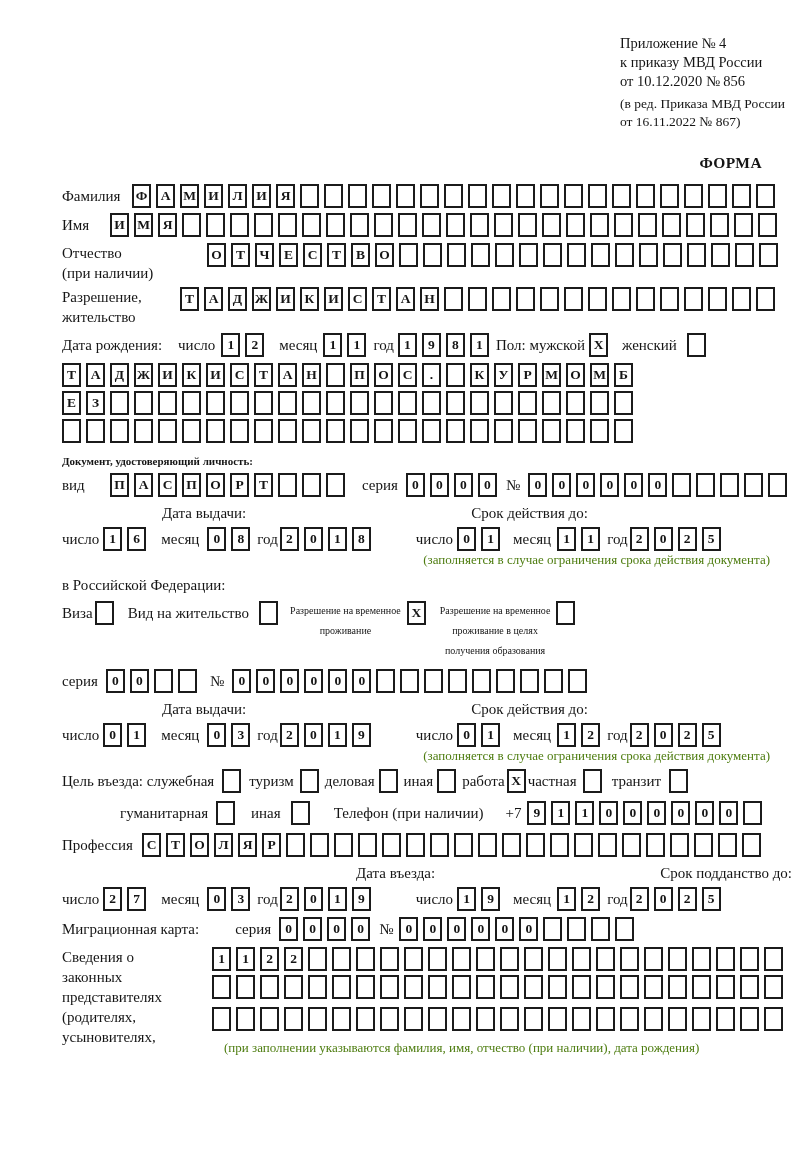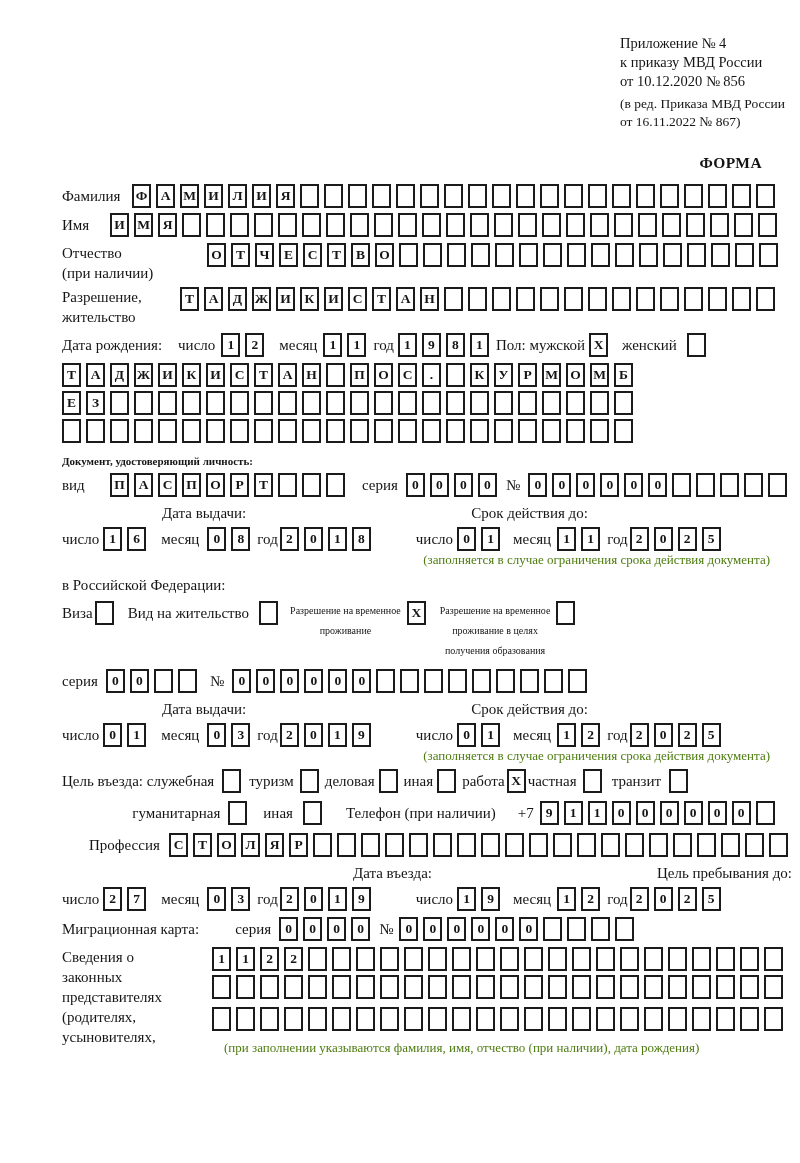--- a/index.html
+++ b/index.html
@@ -473,42 +473,42 @@
           <span class="cell" style="margin-right: 6px;"></span>
           <span class="lbl" style="margin-right: 4px;">иная</span>
           <span class="cell" style="margin-right: 6px;"></span>
           <span class="lbl" style="margin-right: 2px;">работа</span>
           <span class="cell" style="margin-right: 2px;">X</span>
           <span class="lbl" style="margin-right: 6px;">частная</span>
           <span class="cell" style="margin-right: 10px;"></span>
           <span class="lbl" style="margin-right: 8px;">транзит</span>
           <span class="cell"></span>
         </div>
-        <div class="frow" style="margin-top: 8px; justify-content: center;">
+        <div class="frow" style="margin-top: 8px;">
           <span class="gapseg" style="width: 58px;"></span>
           <span class="lbl" style="margin-right: 8px;">гуманитарная</span>
           <span class="cell" style="margin-right: 16px;"></span>
           <span class="lbl" style="margin-right: 10px;">иная</span>
           <span class="cell" style="margin-right: 24px;"></span>
           <span class="lbl" style="margin-right: 22px;">Телефон (при наличии)</span>
           <span class="lbl" style="margin-right: 6px;">+7</span>
           <span class="cellgroup">
             <span class="cell">9</span>
             <span class="cell">1</span>
             <span class="cell">1</span>
             <span class="cell">0</span>
             <span class="cell">0</span>
             <span class="cell">0</span>
             <span class="cell">0</span>
             <span class="cell">0</span>
             <span class="cell">0</span>
             <span class="cell"></span>
           </span>
         </div>
-        <div class="frow" style="margin-top: 8px; margin-left: 27px;">
+        <div class="frow" style="margin-top: 8px;">
           <span class="lbl" style="width: 80px;">Профессия</span>
           <span class="cellgroup">
             <span class="cell">С</span>
             <span class="cell">Т</span>
             <span class="cell">О</span>
             <span class="cell">Л</span>
             <span class="cell">Я</span>
             <span class="cell">Р</span>
             <span class="cell"></span>
             <span class="cell"></span>
@@ -529,21 +529,21 @@
             <span class="cell"></span>
             <span class="cell"></span>
             <span class="cell"></span>
             <span class="cell"></span>
           </span>
         </div>
         <div class="frow" style="margin-top: 4px; justify-content: flex-end;">
           <span class="gapseg" style="width: 100px;"></span>
           <span class="lbl">Дата въезда:</span>
           <span class="gapseg" style="width: 225px;"></span>
-          <span class="lbl">Цель пребывания до:</span>
+          <span class="lbl">Срок подданство до:</span>
         </div>
         <div class="frow" style="margin-top: 2px;">
           <span class="lbl" style="margin-right: 4px;">число</span>
           <span class="cellgroup" style="margin-right: 10px;">
             <span class="cell">2</span>
             <span class="cell">7</span>
           </span>
           <span class="lbl" style="margin-right: 8px;">месяц</span>
           <span class="cellgroup" style="margin-right: 2px;">
             <span class="cell">0</span>

